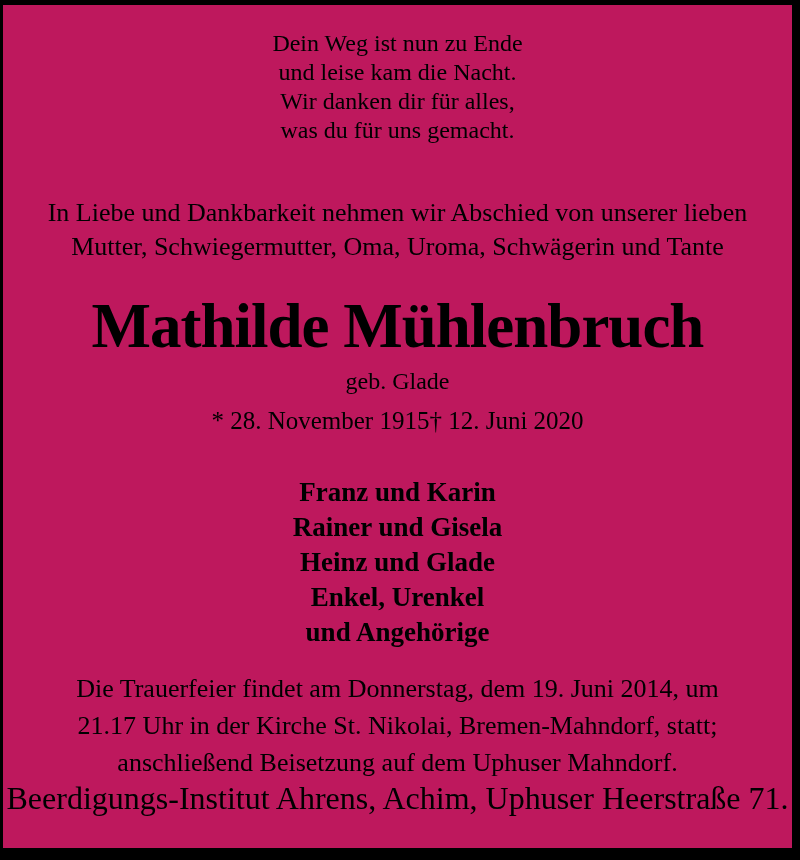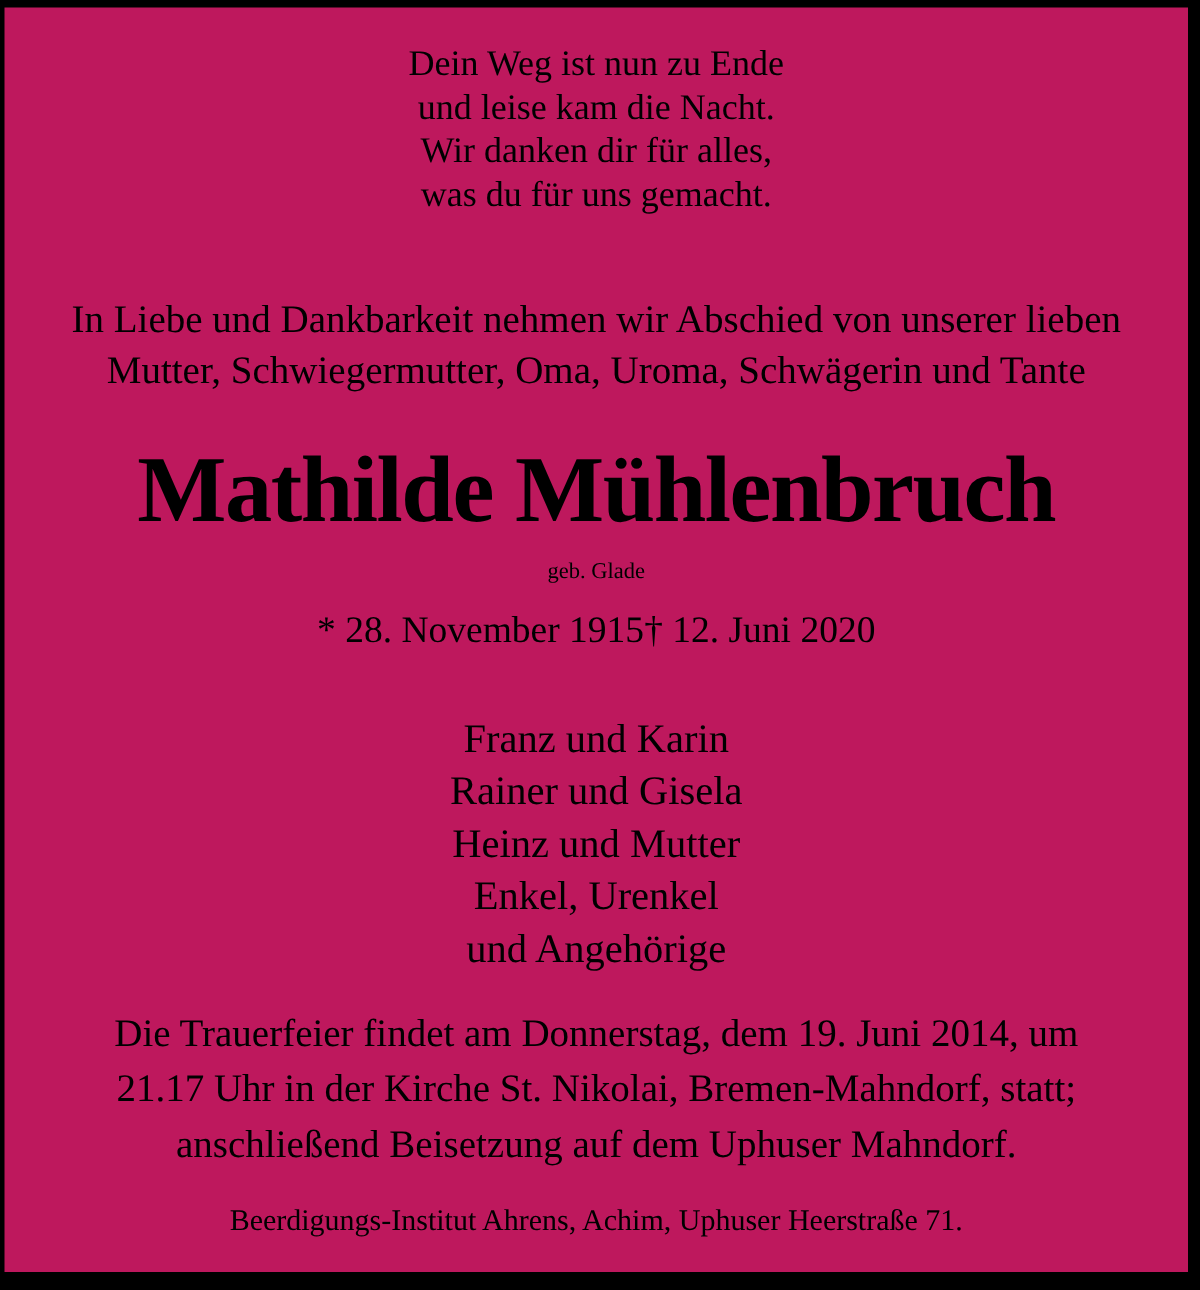--- a/index.html
+++ b/index.html
@@ -36,44 +36,44 @@
   }
   .deceased-name {
     margin-top: 26px;
     font-size: 63px;
     font-weight: bold;
     line-height: 72px;
     letter-spacing: -1px;
   }
   .maiden-name {
     margin-top: 4px;
-    font-size: 15px;
+    font-size: 24px;
     line-height: 30px;
   }
   .dates-row {
     margin-top: 9px;
     display: flex;
     justify-content: center;
     font-size: 25px;
     line-height: 32px;
   }
   .mourners {
     margin-top: 38px;
     font-size: 27px;
-    font-weight: normal;
+    font-weight: bold;
     line-height: 35px;
   }
   .funeral {
     margin-top: 20px;
     font-size: 26px;
     line-height: 37px;
   }
   .undertaker {
-    margin-top: 16px;
-    font-size: 20px;
+    margin-top: 0px;
+    font-size: 32px;
     line-height: 34px;
   }
 </style>
 </head>
 <body>
 
 <div class="sheet">
 
   <div class="verse">
     <div class="line">Dein Weg ist nun zu Ende</div>
@@ -92,21 +92,21 @@
   <div class="maiden-name line">geb. Glade</div>
 
   <div class="dates-row">
     <span class="line">* 28. November 1915</span>
     <span class="line">† 12. Juni 2020</span>
   </div>
 
   <div class="mourners">
     <div class="line">Franz und Karin</div>
     <div class="line">Rainer und Gisela</div>
-    <div class="line">Heinz und Mutter</div>
+    <div class="line">Heinz und Glade</div>
     <div class="line">Enkel, Urenkel</div>
     <div class="line">und Angehörige</div>
   </div>
 
   <div class="funeral">
     <div class="line">Die Trauerfeier findet am Donnerstag, dem 19. Juni 2014, um</div>
     <div class="line">21.17 Uhr in der Kirche St. Nikolai, Bremen-Mahndorf, statt;</div>
     <div class="line">anschließend Beisetzung auf dem Uphuser Mahndorf.</div>
   </div>
 

